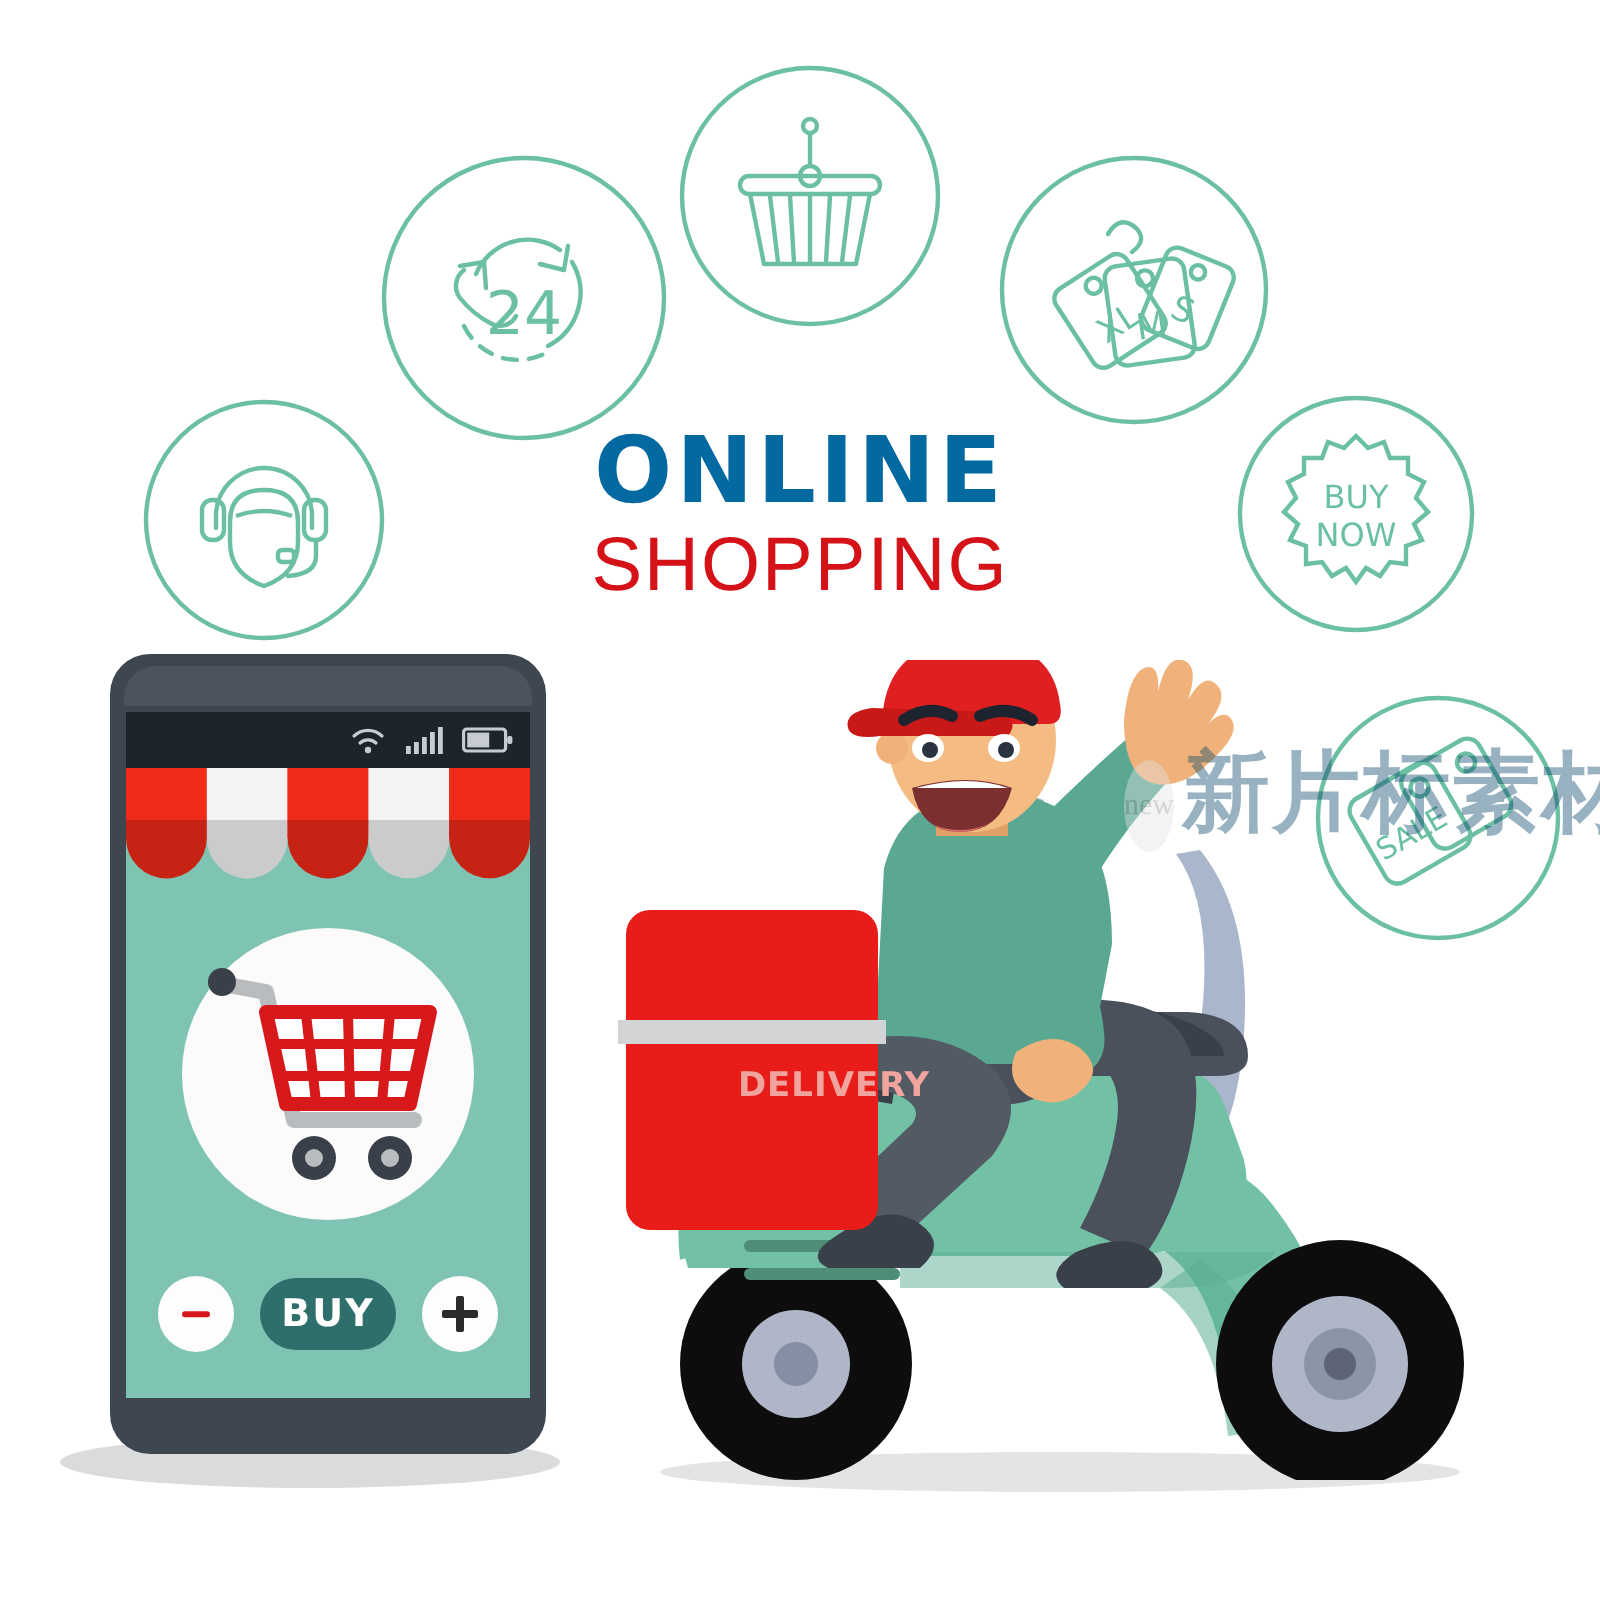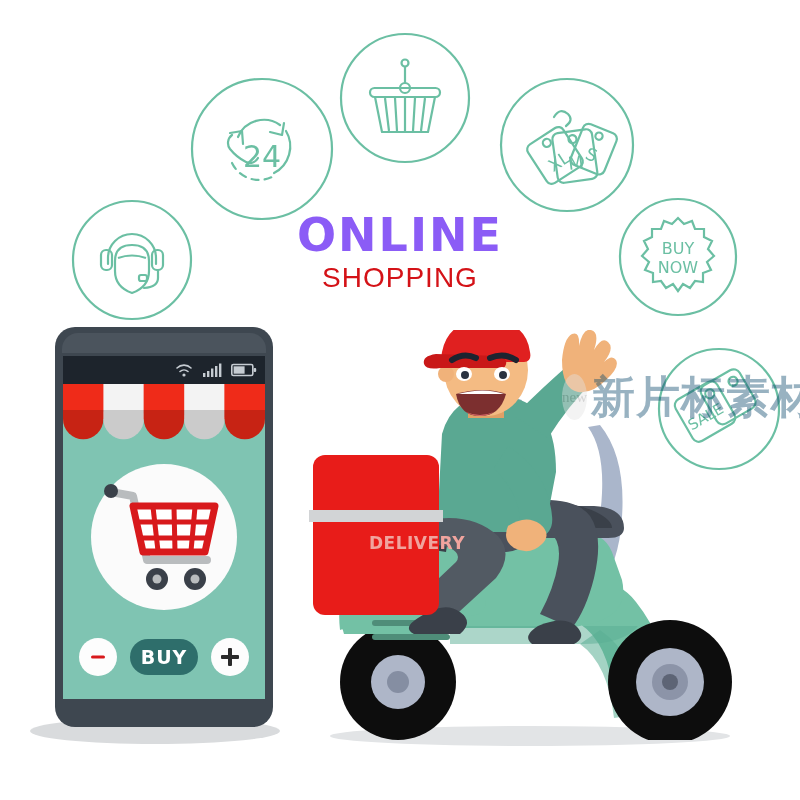--- a/index.html
+++ b/index.html
@@ -1,22 +1,22 @@
 <!DOCTYPE html>
 <html><head>
 <meta charset="utf-8">
 <style>
   html,body{margin:0;padding:0;background:#ffffff;}
   body{width:800px;height:800px;overflow:hidden;font-family:"Liberation Sans",sans-serif;}
   #stage{position:relative;width:800px;height:676px;background:#fff;}
   .abs{position:absolute;}
   
   #headline{left:0;top:212px;width:800px;text-align:center;line-height:1;}
-  #headline .l1{display:block;color:#8b5cf6;font-size:46px;font-weight:bold;letter-spacing:2px;font-family:"DejaVu Sans",sans-serif;}
-  #headline .l2{display:block;color:#d41217;font-size:28px;letter-spacing:1px;margin-top:6px;font-family:"Liberation Sans",sans-serif;}
+  #headline .l1{display:block;color:#0369a1;font-size:46px;font-weight:bold;letter-spacing:2px;font-family:"DejaVu Sans",sans-serif;}
+  #headline .l2{display:block;color:#d41217;font-size:38px;letter-spacing:1px;margin-top:6px;font-family:"Liberation Sans",sans-serif;}
   
   .circ-icon{position:absolute;}
   .circ-icon svg{display:block;overflow:visible;}
   
   #phone-shadow{left:30px;top:718px;width:250px;height:26px;border-radius:50%;background:#d9dbdd;}
   #phone{left:55px;top:327px;width:218px;height:400px;background:#3e4750;border-radius:20px;}
   #phone-gloss{left:62px;top:333px;width:204px;height:20px;border-radius:16px 16px 0 0;background:#4b545d;}
   #phone-statusbar{left:63px;top:356px;width:202px;height:28px;background:#1d242c;}
   #phone-screen{left:63px;top:384px;width:202px;height:315px;background:#7fc4b2;overflow:hidden;}
   .stat-ico{position:absolute;top:6px;}
@@ -26,21 +26,21 @@
   #cart-disc{position:absolute;left:28px;top:80px;width:146px;height:146px;border-radius:50%;background:#fbfbfb;}
   
   #buy-row{position:absolute;left:16px;top:252px;width:170px;height:42px;display:flex;align-items:center;justify-content:space-between;}
   .rnd-btn{width:38px;height:38px;border-radius:50%;background:#fdfdfd;display:flex;align-items:center;justify-content:center;}
   #buy-btn{width:68px;height:36px;border-radius:18px;background:#2e6e6b;color:#ffffff;font-size:19px;font-weight:bold;display:flex;align-items:center;justify-content:center;letter-spacing:1px;font-family:"DejaVu Sans",sans-serif;}
   #scooter-shadow{left:330px;top:726px;width:400px;height:20px;border-radius:50%;background:#e2e4e6;}
   #delivery-box{left:313px;top:455px;width:126px;height:160px;border-radius:12px;background:#e81c19;}
   #box-strap{left:309px;top:510px;width:134px;height:12px;background:#d2d4d6;}
   #box-label{left:313px;top:533px;width:126px;text-align:center;color:#f0a49e;font-size:17px;font-weight:bold;letter-spacing:.5px;font-family:"DejaVu Sans",sans-serif;padding-left:41px;}
   
-  #watermark{left:562px;top:368px;width:216px;height:58px;opacity:.42;display:flex;align-items:center;}
+  #watermark{left:562px;top:368px;width:216px;height:58px;opacity:.42;display:flex;align-items:flex-end;}
   #wm-badge{width:46px;height:46px;border-radius:50%;background:#e3e3e3;color:#9a9a9a;font-size:15px;display:flex;align-items:center;justify-content:center;font-family:"Liberation Serif",serif;}
   #wm-text{margin-left:4px;color:#0c4a6e;font-size:44px;font-weight:bold;letter-spacing:1px;font-family:"DejaVu Sans",sans-serif;white-space:nowrap;}
 </style>
 </head>
 <body>
 
 <div id="stage">
 
   <div class="circ-icon" style="left:188px;top:75px;">
     <svg width="148" height="148" viewBox="0 0 148 148" fill="none" stroke="#6bbfa3" stroke-width="2.2">

